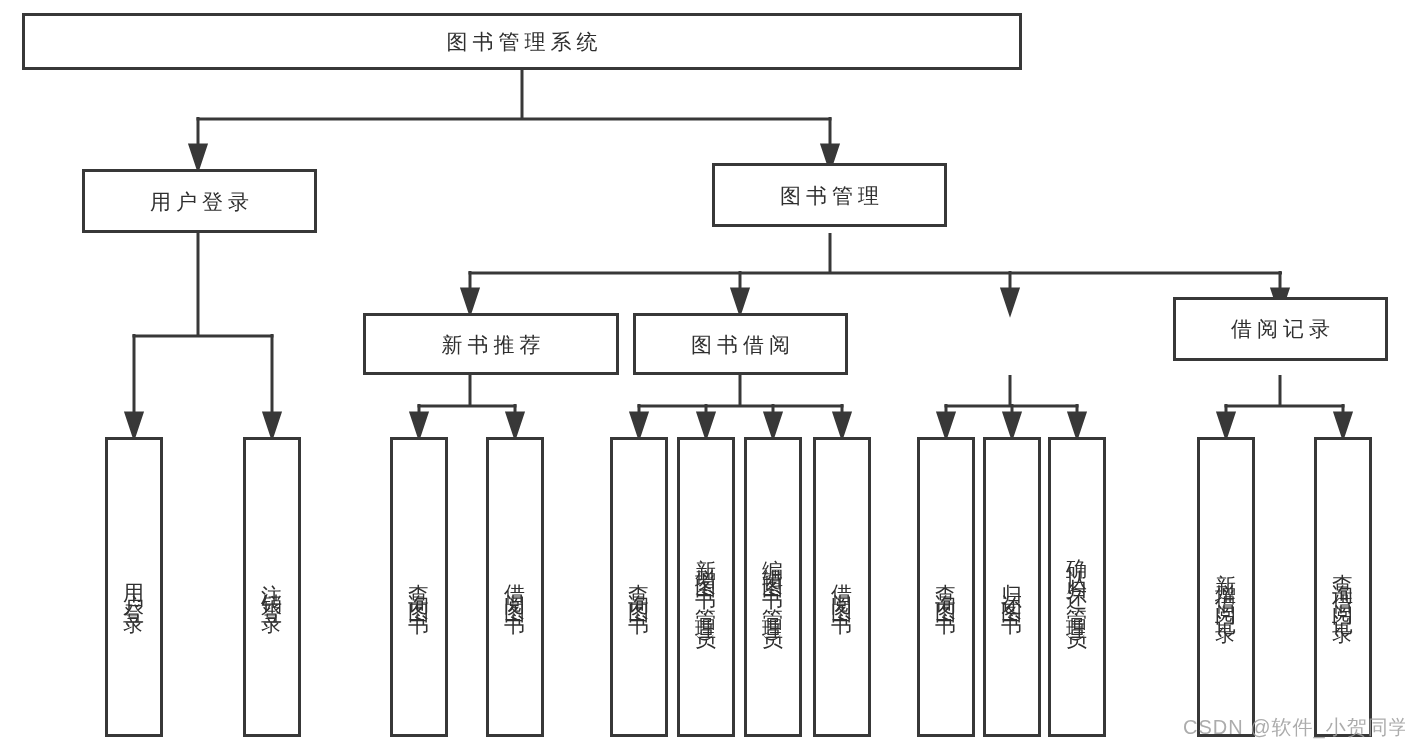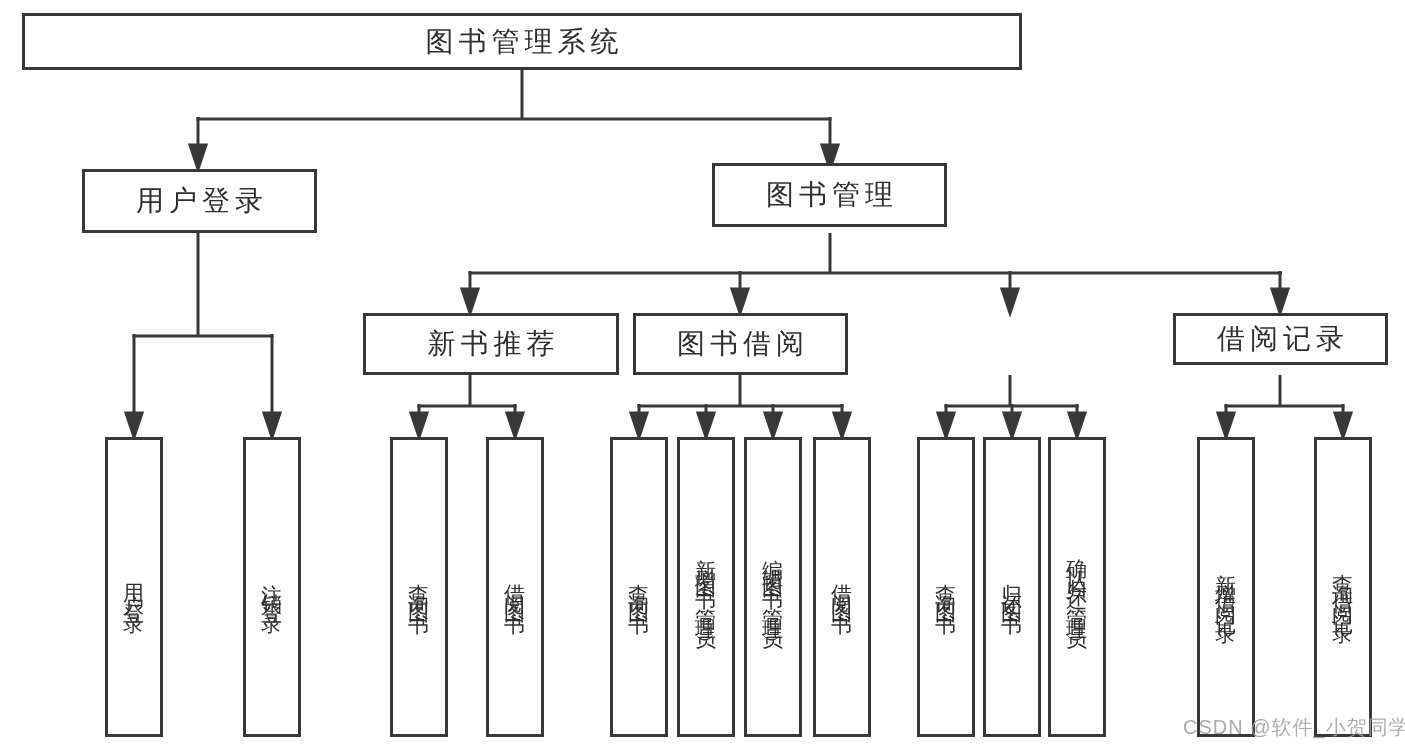--- a/index.html
+++ b/index.html
@@ -21,21 +21,21 @@
     box-sizing: border-box;
     border: 3px solid #383838;
     background: #ffffff;
     color: #2f2f2f;
     display: flex;
     align-items: center;
     justify-content: center;
     line-height: 1;
   }
   .hbox {
-    font-size: 28px;
+    font-size: 21px;
     letter-spacing: 5px;
     text-indent: 5px; 
     white-space: nowrap;
   }
   .vbox span {
     writing-mode: vertical-rl;
     text-orientation: mixed;
     font-size: 21px;
     letter-spacing: 10px;
     line-height: 1;
@@ -122,21 +122,21 @@
     </g>
   </svg>
 
   <div class="hbox" style="left:22px; top:13px; width:1000px; height:57px;">图书管理系统</div>
 
   <div class="hbox" style="left:82px; top:169px; width:235px; height:64px;">用户登录</div>
   <div class="hbox" style="left:712px; top:163px; width:235px; height:64px;">图书管理</div>
 
   <div class="hbox" style="left:363px; top:313px; width:256px; height:62px;">新书推荐</div>
   <div class="hbox" style="left:633px; top:313px; width:215px; height:62px;">图书借阅</div>
-  <div class="hbox" style="left:1173px; top:313px; width:215px; height:52px;">借阅记录</div>
+  <div class="hbox" style="left:1173px; top:297px; width:215px; height:64px;font-family:Liberation Serif, serif;">借阅记录</div>
 
   <div class="vbox" style="left:105px; top:437px; width:58px; height:300px;">
     <span>用户登录</span>
   </div>
   <div class="vbox" style="left:243px; top:437px; width:58px; height:300px;">
     <span>注销登录</span>
   </div>
 
   <div class="vbox" style="left:390px; top:437px; width:58px; height:300px;">
     <span>查询图书</span>

